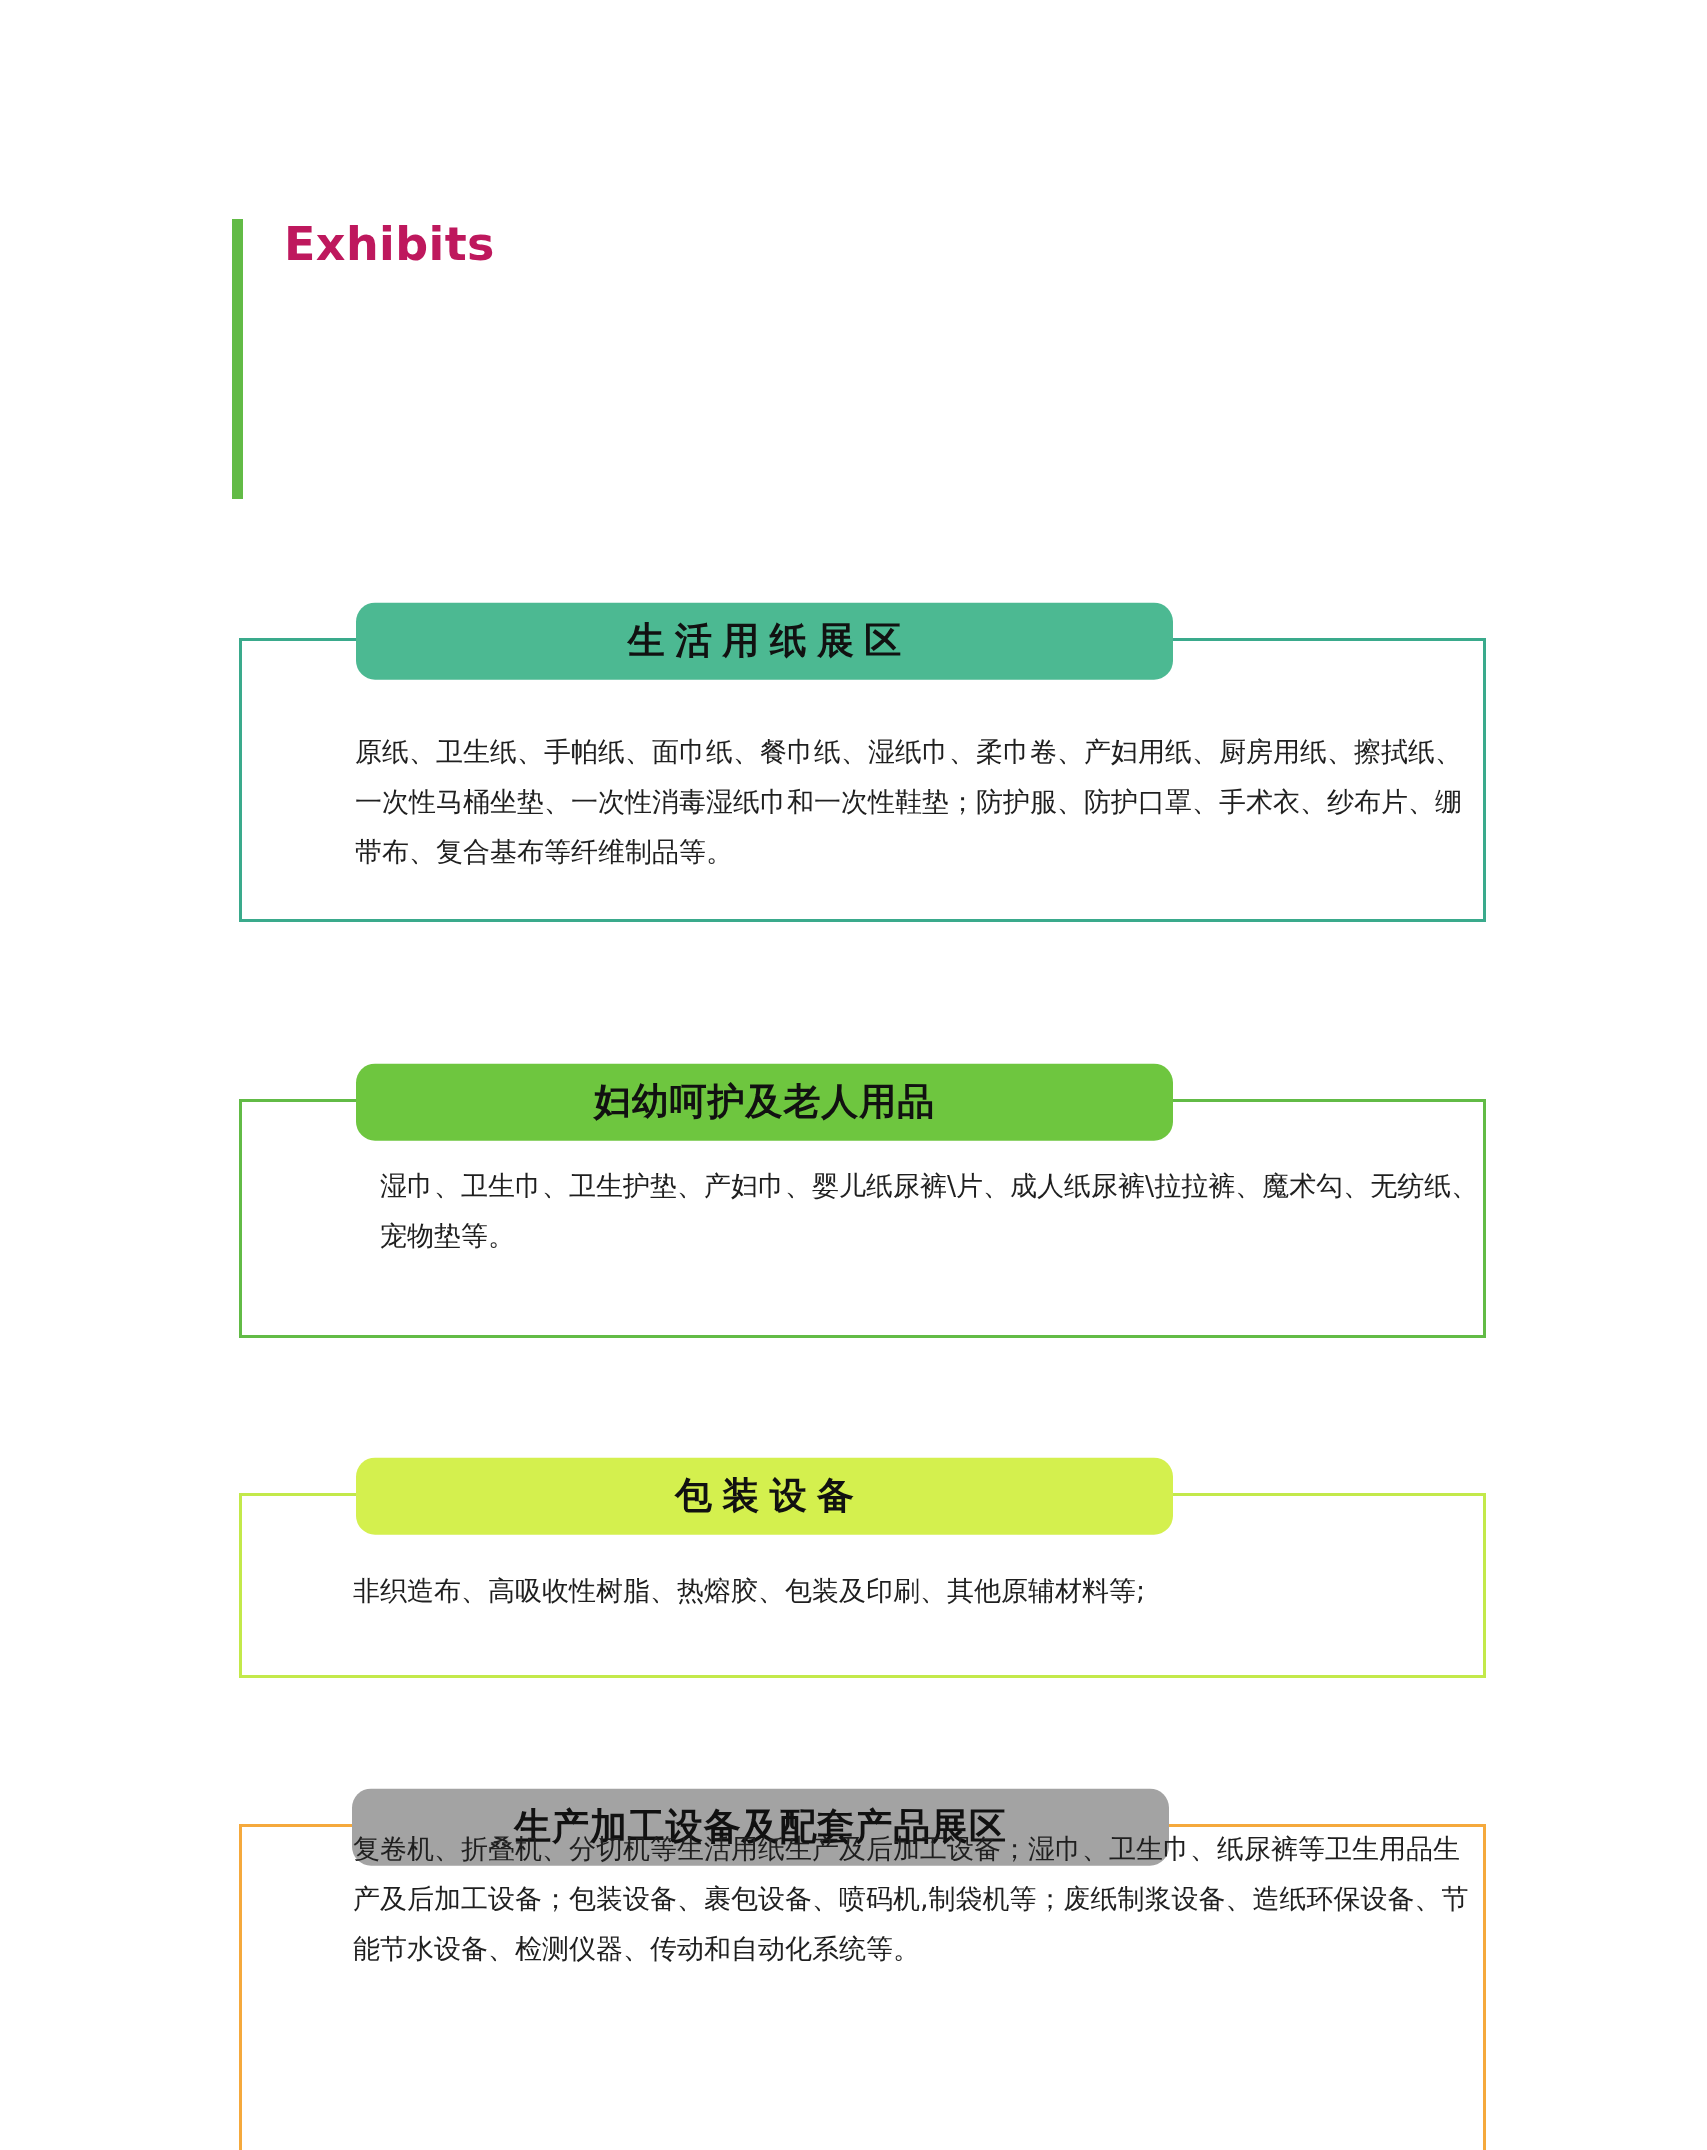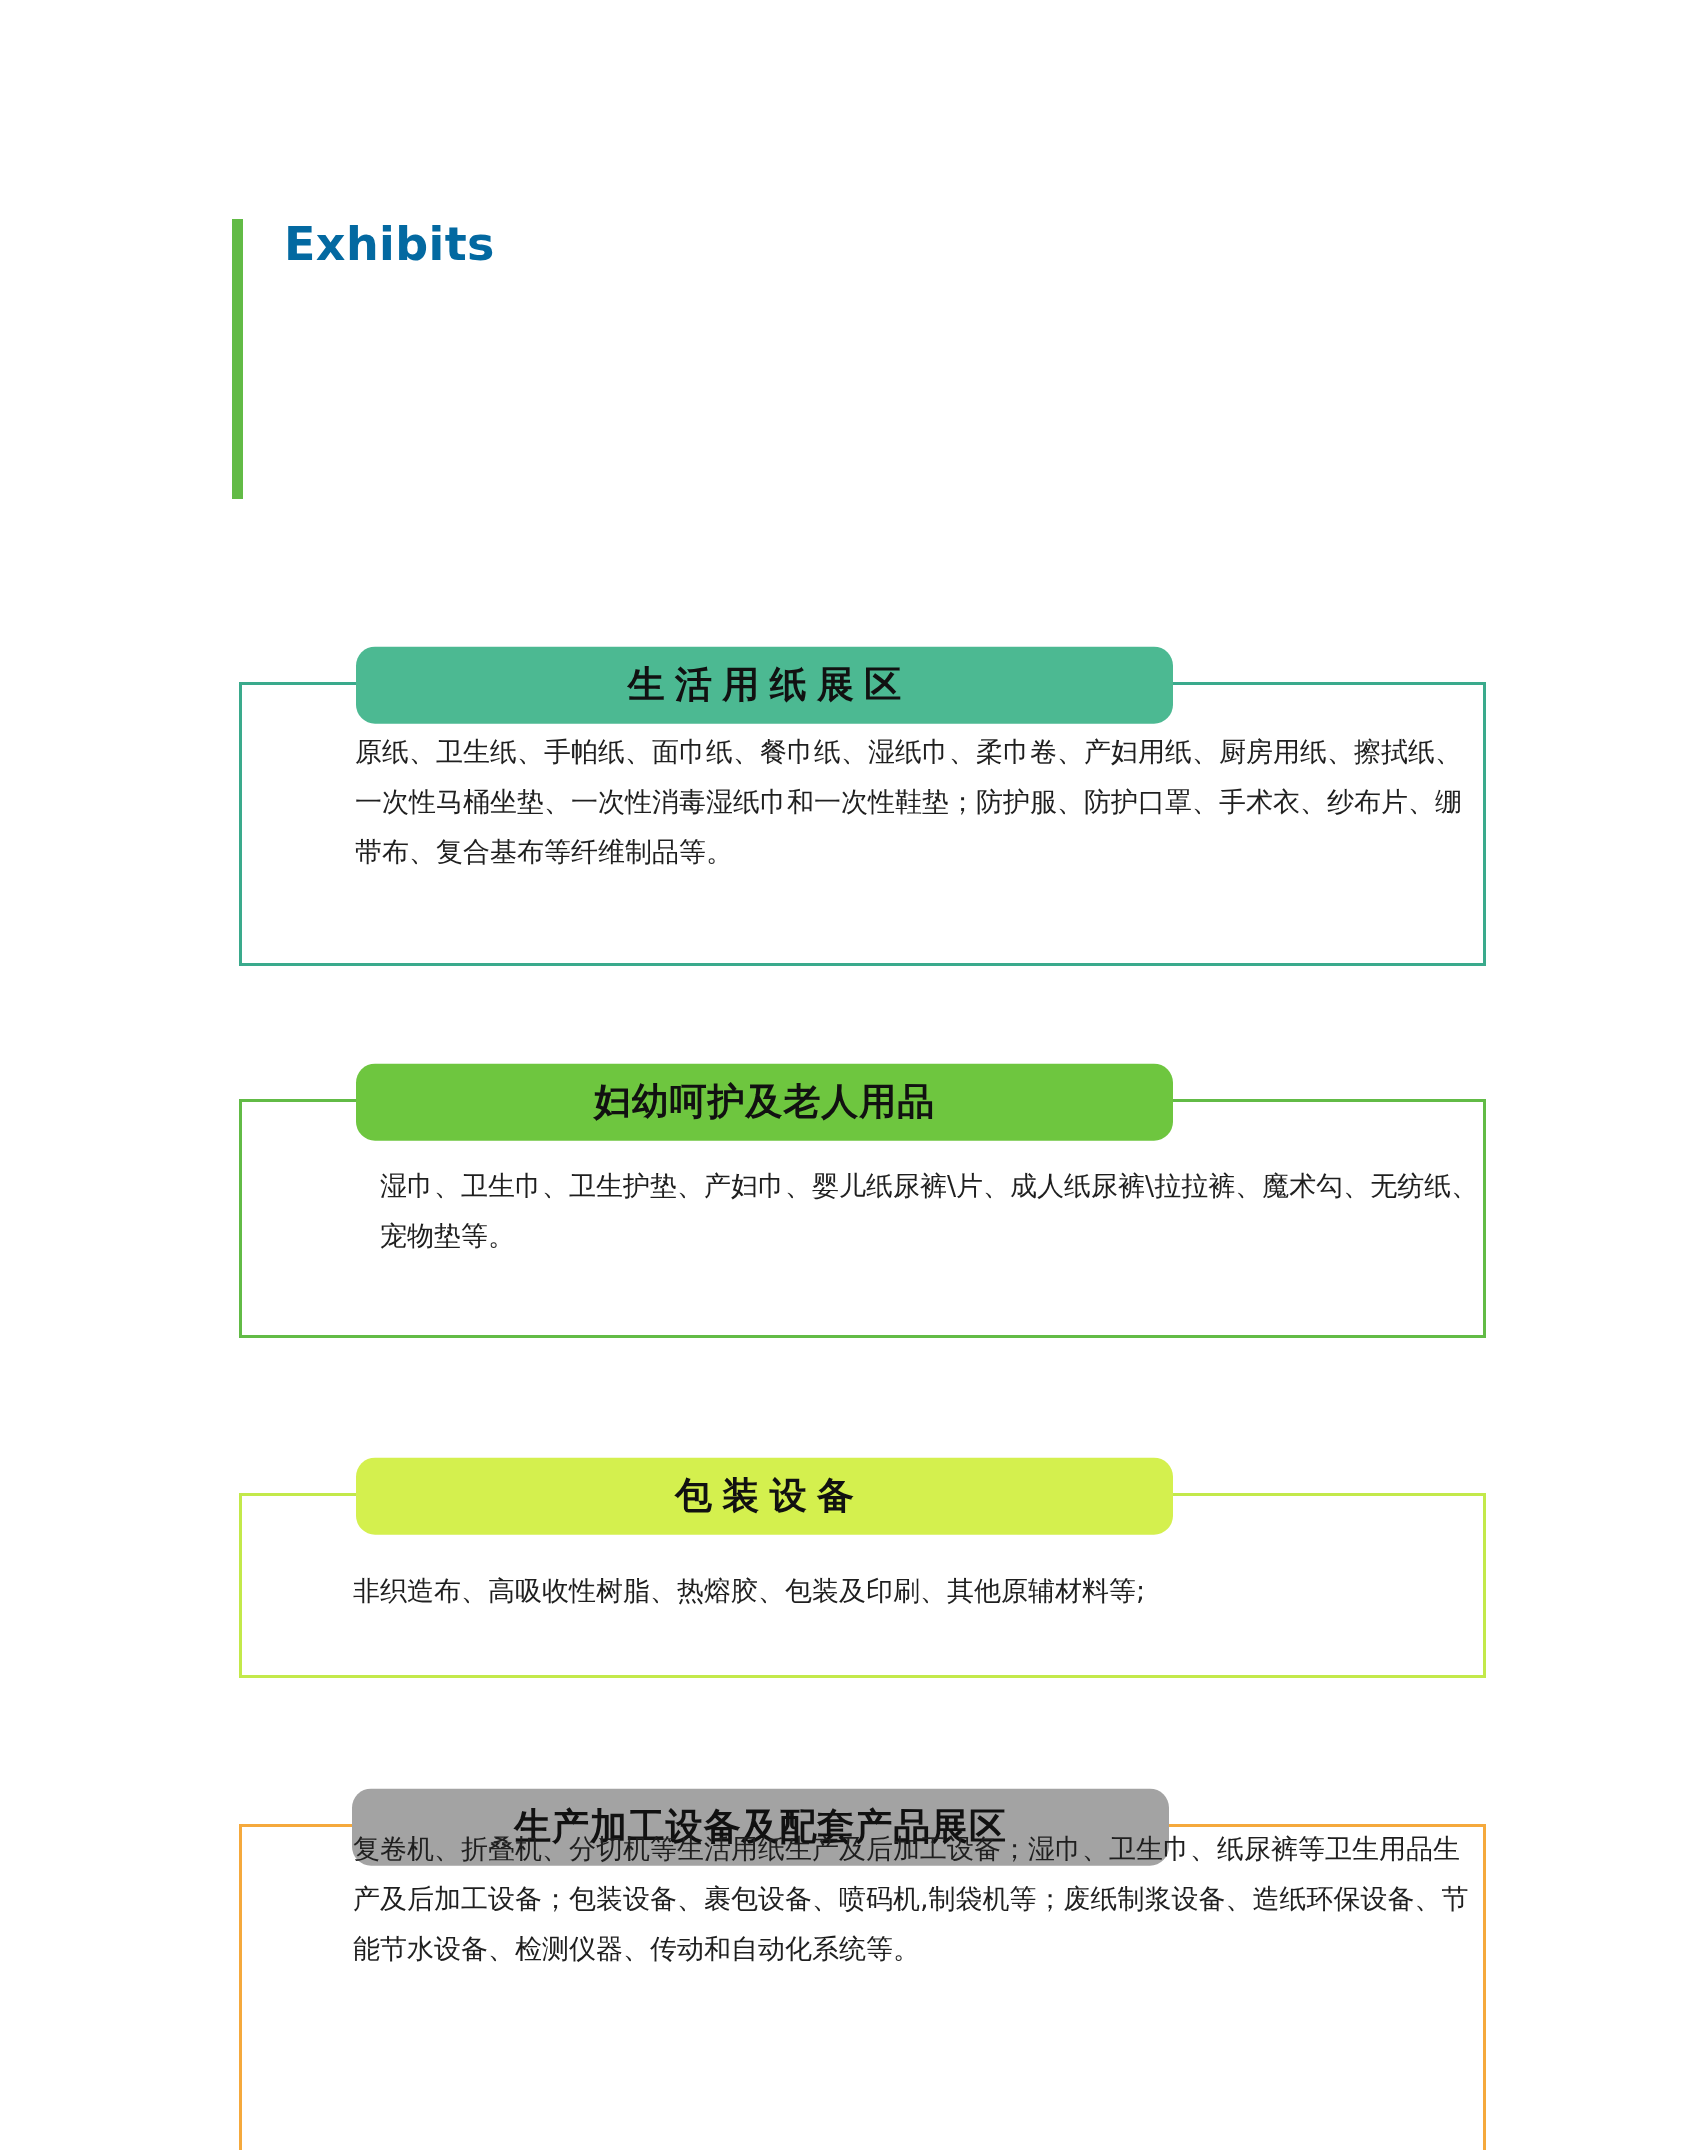--- a/index.html
+++ b/index.html
@@ -35,21 +35,21 @@
   .header-texts {
     position: absolute;
     left: 52px;
     top: 0;
   }
   .header-en {
     font-size: 46px;
     font-weight: bold;
     line-height: 1.28;
     letter-spacing: 0.4px;
-    color: #0369a1;
+    color: #be185d;
     font-family: "DejaVu Sans", "Liberation Sans", sans-serif;
   }
   .header-cn-wrap {
     display: flex;
     align-items: center;
     margin-top: 7.7px;
   }
   .header-cn {
     font-size: 84px;
     font-weight: bold;
@@ -108,21 +108,21 @@
   }
   .section-body {
     font-size: 27px;
     line-height: 1.85;
     color: #1f1f1f;
     font-family: "DejaVu Sans", "Liberation Sans", sans-serif;
   }
 
   
   #sec1 .section-box {
-    top: 682px;
+    top: 638px;
     height: 284px;
     border-color: #3aaa8c;
   }
   #sec1 .section-title {
     width: 817px;
     background: #4cb992;
     letter-spacing: 10.3px;
     text-indent: 10.3px;
   }
   #sec1 .section-body {

